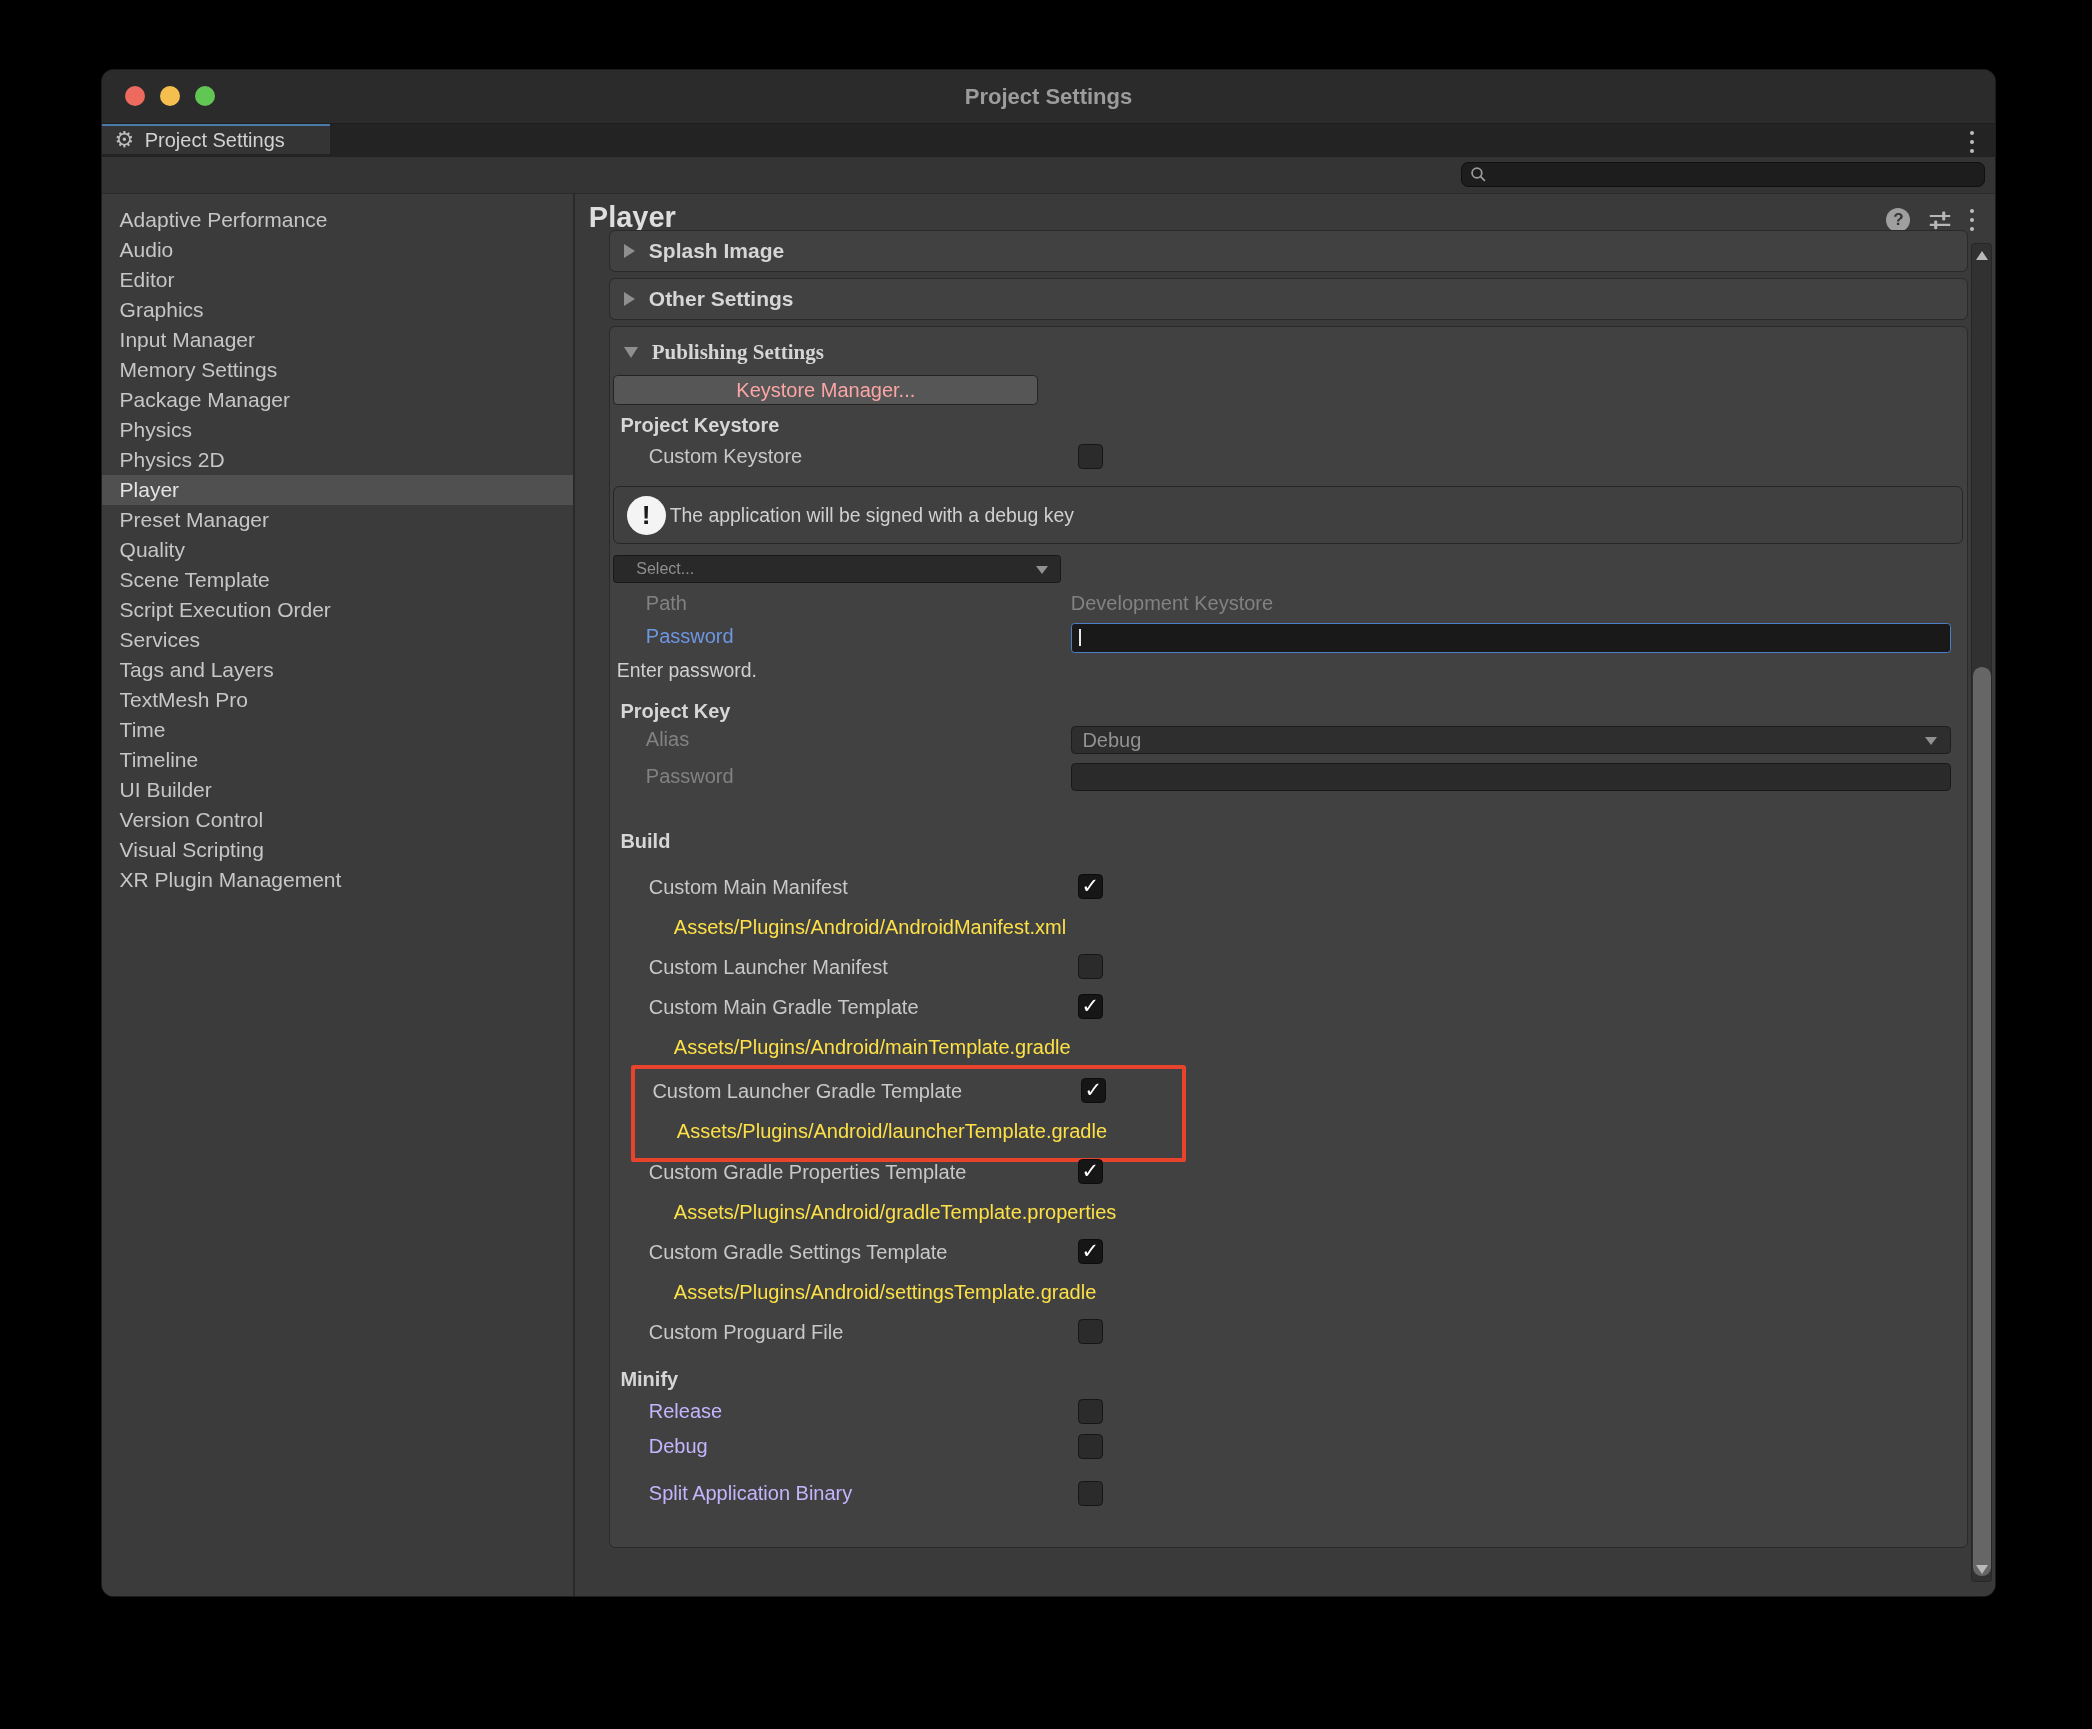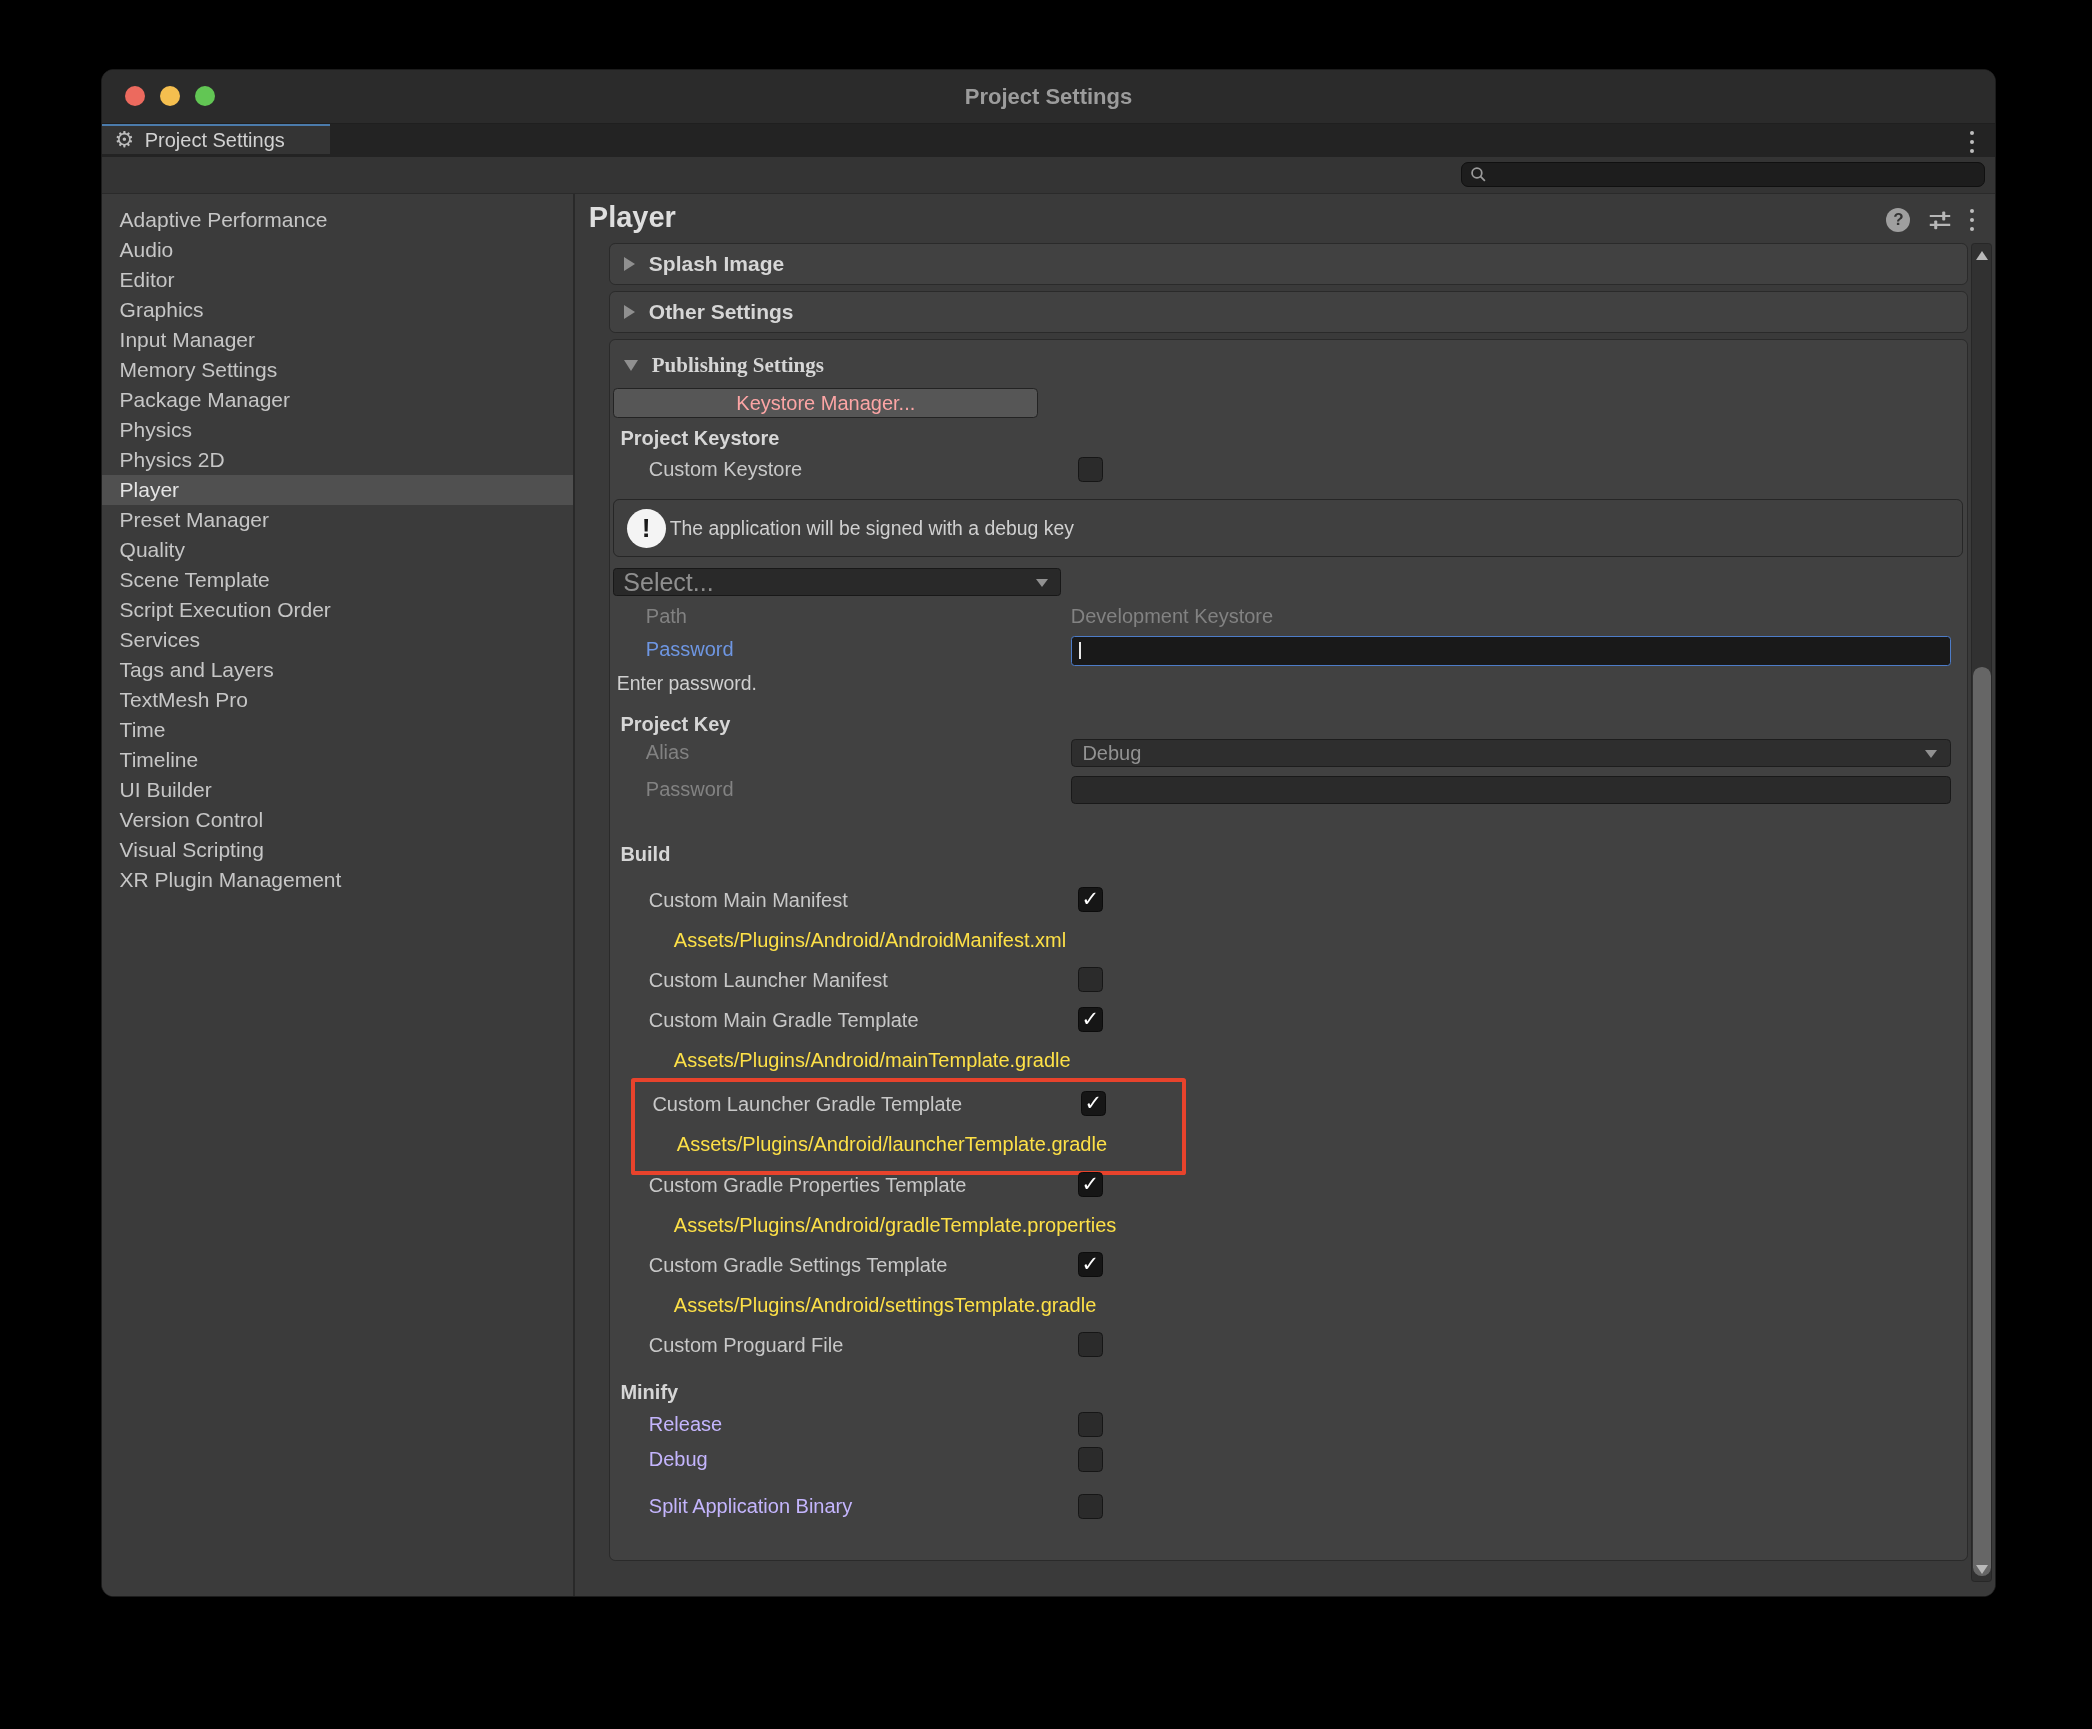--- a/index.html
+++ b/index.html
@@ -36,21 +36,21 @@
   .side-item.selected{background:#505050;color:#e4e4e4;}
   .vdivider{width:1.8px;background:#292929;flex:none;}
   .main{flex:1;position:relative;background:#3a3a3a;min-width:0;}
   .main-title{position:absolute;left:14px;top:7px;font-size:29px;font-weight:bold;color:#dedede;}
   .main-icons{position:absolute;right:21px;top:14px;display:flex;align-items:center;gap:17.6px;}
   .help-ic{width:24px;height:24px;border-radius:50%;background:#9f9f9f;color:#343434;font-weight:bold;
            font-size:17px;text-align:center;line-height:24px;}
   .kebab{display:flex;flex-direction:column;gap:4.4px;}
   .kebab i{width:4.4px;height:4.4px;border-radius:50%;background:#bdbdbd;}
   
-  .scrollview{position:absolute;left:34px;top:49px;width:1359px;bottom:17.6px;}
+  .scrollview{position:absolute;left:34px;top:36px;width:1359px;bottom:17.6px;}
   .sec-box{background:#414141;border:0.9px solid #2a2a2a;border-radius:6.2px;height:42px;margin-bottom:6.2px;
            display:flex;align-items:center;gap:14px;padding-left:14px;box-sizing:border-box;}
   .sec-label{font-size:21px;font-weight:bold;color:#d6d6d6;}
   .tri-r{width:0;height:0;border-left:11.5px solid #8f8f8f;border-top:7px solid transparent;border-bottom:7px solid transparent;}
   .tri-d{width:0;height:0;border-top:11.5px solid #8f8f8f;border-left:7px solid transparent;border-right:7px solid transparent;}
   .pub-box{background:#414141;border:0.9px solid #2a2a2a;border-radius:6.2px;height:1222px;
            padding-top:10.6px;box-sizing:border-box;position:relative;overflow:hidden;}
   .pub-header{height:30px;display:flex;align-items:center;gap:14px;padding-left:14px;font-family:Liberation Serif, serif;}
   .ks-button{margin:7px 0 0 3.5px;width:423px;height:28px;background:#565656;border:0.9px solid #232323;
              border-radius:4.4px;color:#fca5a5;font-size:20px;text-align:center;line-height:28px;}
@@ -62,21 +62,21 @@
          text-align:center;line-height:23px;}
   .cb.off{background:#2b2b2b;border:0.9px solid #161616;}
   .ck-row .cb{position:absolute;left:468px;top:3.5px;}
   .warn{margin:14px 3.5px 0 3.5px;height:56px;border:0.9px solid #262626;border-radius:6.2px;background:#404040;
         display:flex;align-items:center;}
   .warn-ic{width:39px;height:39px;border-radius:50%;background:#f4f4f4;color:#1a1a1a;font-weight:bold;
            font-size:26.5px;text-align:center;line-height:39px;margin-left:12.4px;flex:none;}
   .warn-txt{margin-left:4px;font-size:19.4px;color:#d0d0d0;}
   .sel-dd{position:relative;margin:10.6px 0 0 3.5px;width:448px;height:28px;background:#292929;
           border:0.9px solid #181818;border-radius:3.5px;box-sizing:border-box;}
-  .sel-dd .txt{padding-left:9px;line-height:26.5px;font-size:25px;color:#8f8f8f;}
+  .sel-dd .txt{padding-left:22px;line-height:26.5px;font-size:16px;color:#8f8f8f;}
   .dd-arrow{position:absolute;right:12.4px;top:10.6px;width:0;height:0;border-top:8px solid #919191;
             border-left:6.2px solid transparent;border-right:6.2px solid transparent;}
   .field-row{position:relative;height:26.5px;margin-top:7px;}
   .f-label{position:absolute;left:36px;line-height:26.5px;font-size:20px;}
   .gray{color:#828282;}
   .blue{color:#6e96e2;}
   .f-right{position:absolute;left:461px;right:16px;top:0;}
   .f-value{line-height:26.5px;font-size:20px;color:#828282;}
   .pwd-row{height:30px;}
   .pwd-input{height:30px;background:#191919;border:1.8px solid #4d7cc8;border-radius:3.5px;box-sizing:border-box;position:relative;}

